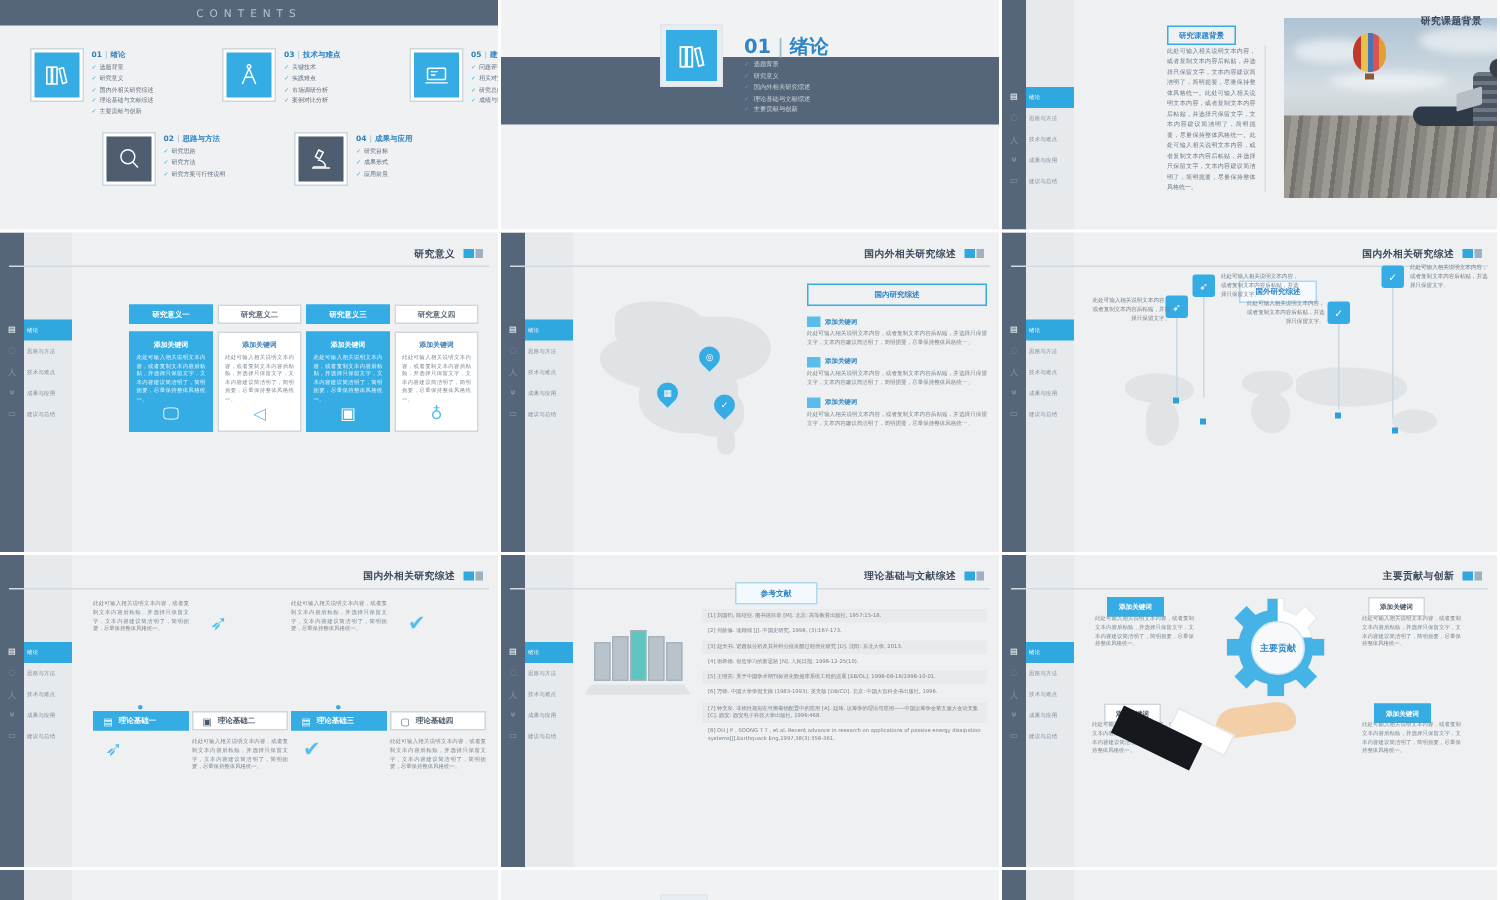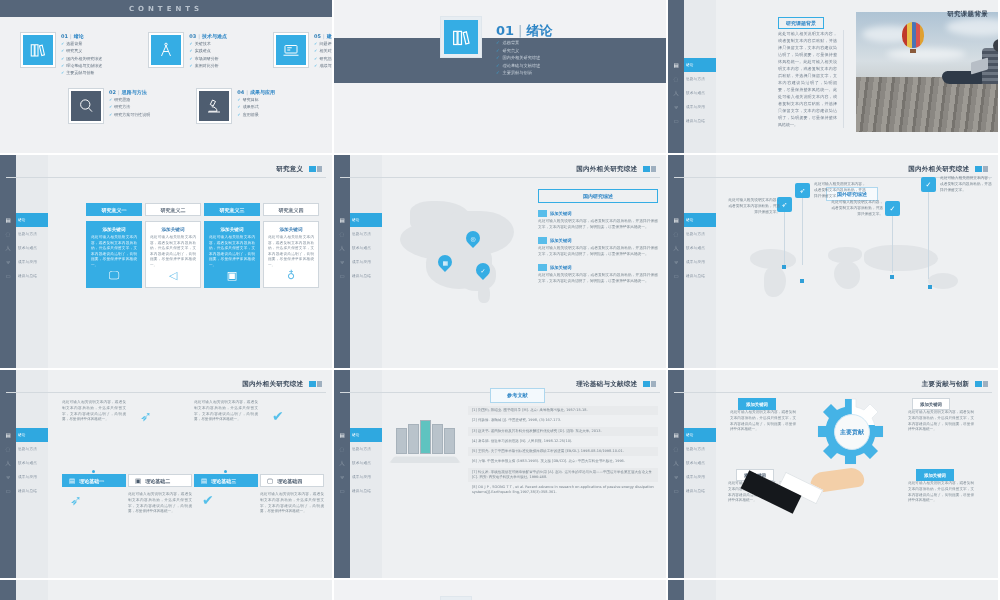--- a/index.html
+++ b/index.html
@@ -71,21 +71,21 @@
   }
 
   
   .s1 { background: #f0f1f3; }
   .s1-band {
     position: absolute; left: 0; right: 0; top: 0; height: 17px;
     background: #56667a;
     display: flex; align-items: center; justify-content: center;
   }
   .s1-band span {
-    font-size: 7px; color: #b8c2cd; letter-spacing: 4px; font-weight: bold;
+    font-size: 7px; color: #b8c2cd; letter-spacing: 4px; font-weight: normal;
   }
   .toc-row { position: absolute; display: flex; gap: 0; }
   .toc-item { display: flex; align-items: flex-start; }
   .tile {
     width: 36px; height: 36px;
     border: 1px solid #cfd6dc; padding: 2px;
     background: #fff;
   }
   .tile-inner {
     width: 100%; height: 100%;

